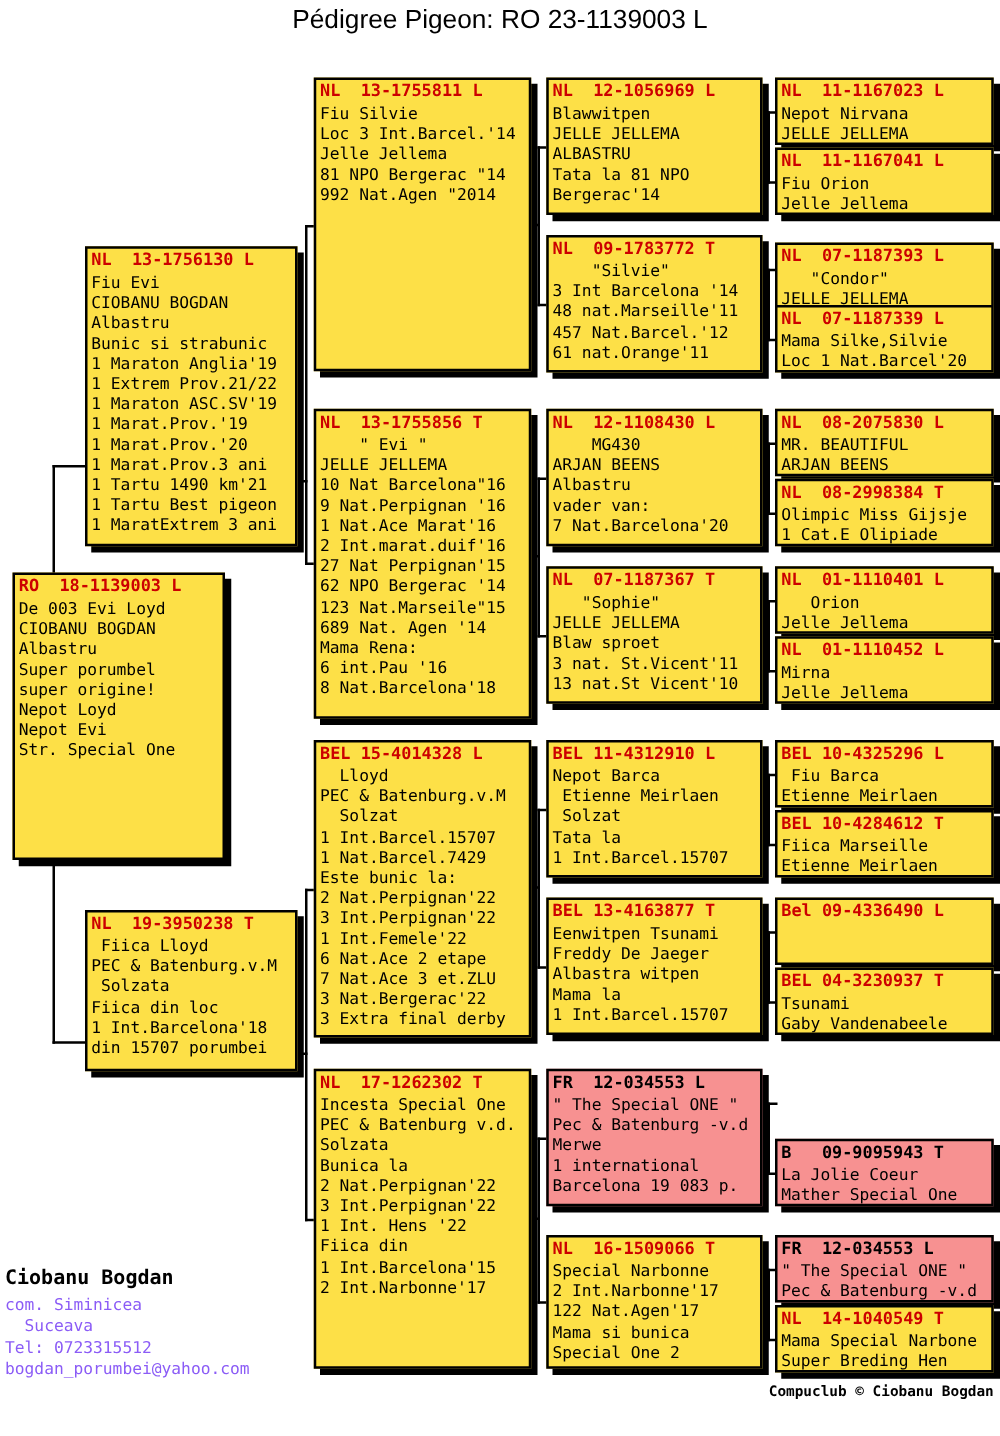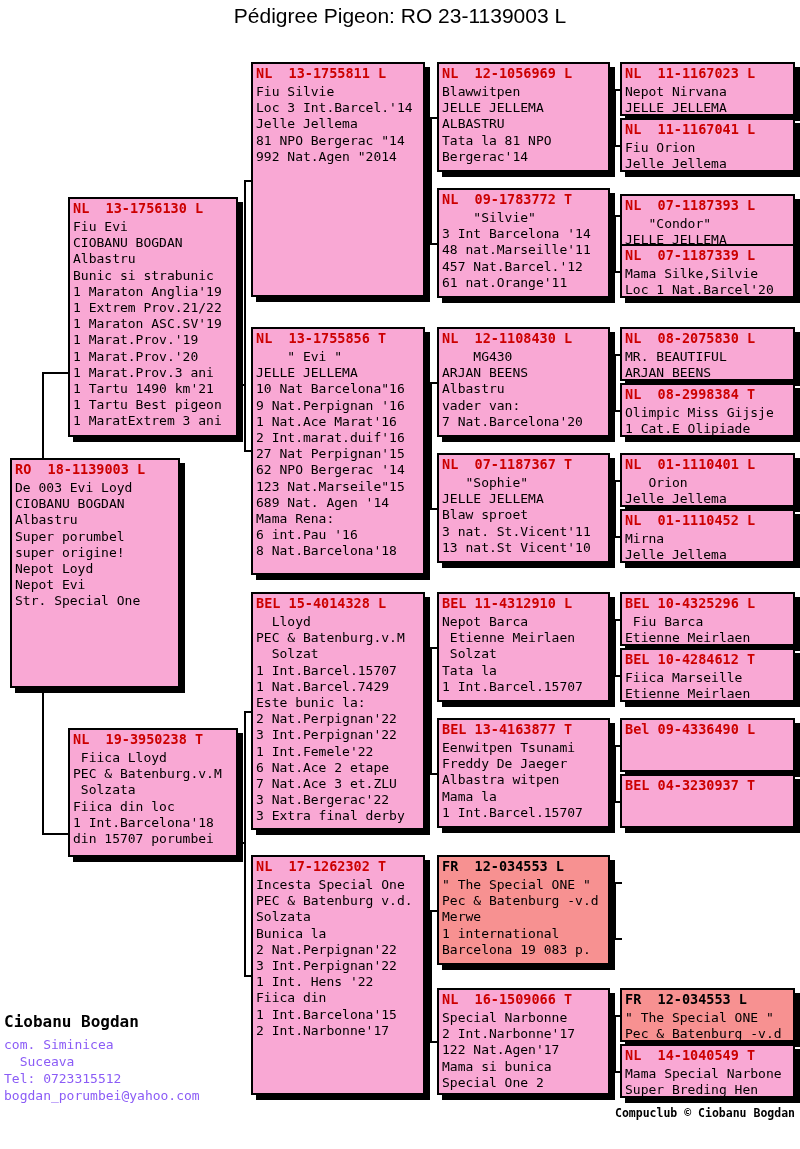--- a/index.html
+++ b/index.html
@@ -1,20 +1,20 @@
 <!DOCTYPE html>
 <html><head>
 <meta charset="utf-8">
 <style>
   html,body{margin:0;padding:0;background:#fff;}
   #page{position:relative;width:800px;height:1149px;background:#fff;overflow:hidden;
         font-family:"DejaVu Sans Mono","Liberation Mono",monospace;}
   .title{position:absolute;top:4px;left:0;width:100%;text-align:center;
          font:21px "Liberation Sans",sans-serif;color:#000;}
-  .box{position:absolute;background:#f9a8d4;border:2px solid #000;box-shadow:5px 5px 0 #000;
+  .box{position:absolute;background:#fde047;border:2px solid #000;box-shadow:5px 5px 0 #000;
        overflow:hidden;padding:2px 3px;box-sizing:border-box;}
   .box .hdr{font-weight:bold;font-size:13.5px;line-height:15px;color:#c00;
             white-space:pre;margin-bottom:3px;}
   .box .bd{font-size:13px;line-height:16.2px;color:#000;white-space:pre;}
   .box.pink{background:#f79191;}
   .box.pink .hdr{color:#000;}
   .cline{position:absolute;background:#000;}
   #owner-name{position:absolute;left:4px;top:1012px;font-weight:bold;font-size:16px;color:#000;}
   #owner-contact{position:absolute;left:4px;top:1036px;font-size:13px;line-height:17px;
                  white-space:pre;color:#8b5cf6;}
@@ -293,20 +293,27 @@
   <div class="box" style="left:620px;top:648px;width:175px;height:54px">
     <div class="hdr">BEL 10-4284612 T</div>
     <div class="bd">Fiica Marseille
 Etienne Meirlaen</div>
   </div>
   <div class="box" style="left:620px;top:718px;width:175px;height:54px">
     <div class="hdr">Bel 09-4336490 L</div>
   </div>
   <div class="box" style="left:620px;top:774px;width:175px;height:54px">
     <div class="hdr">BEL 04-3230937 T</div>
+    <div class="bd">Tsunami
+Gaby Vandenabeele</div>
+  </div>
+  <div class="box pink" style="left:620px;top:911px;width:175px;height:54px">
+    <div class="hdr">B   09-9095943 T</div>
+    <div class="bd">La Jolie Coeur
+Mather Special One</div>
   </div>
   <div class="box pink" style="left:620px;top:988px;width:175px;height:54px">
     <div class="hdr">FR  12-034553 L</div>
     <div class="bd">" The Special ONE "
 Pec &amp; Batenburg -v.d</div>
   </div>
   <div class="box" style="left:620px;top:1044px;width:175px;height:54px">
     <div class="hdr">NL  14-1040549 T</div>
     <div class="bd">Mama Special Narbone
 Super Breding Hen</div>

